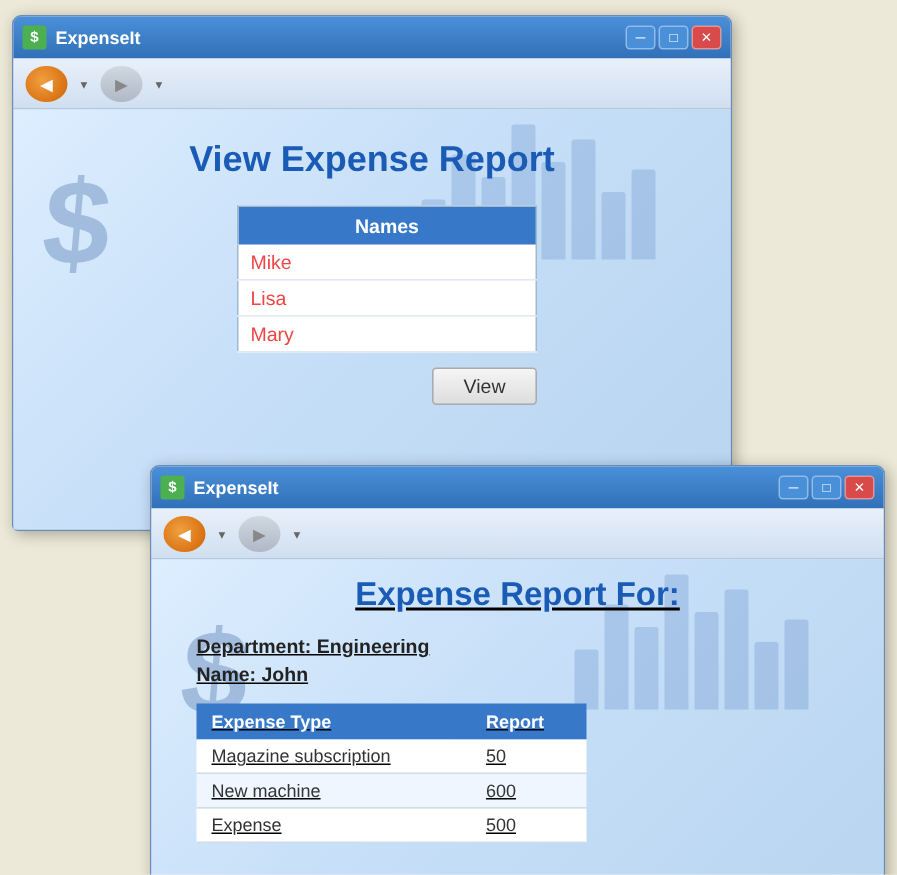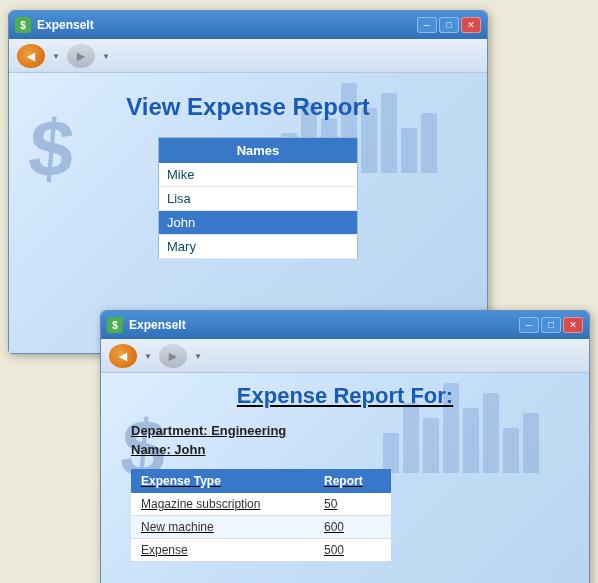--- a/index.html
+++ b/index.html
@@ -183,21 +183,21 @@
       color: white;
       padding: 5px 8px;
       font-weight: 600;
       font-size: 13px;
     }
 
     .names-row {
       padding: 4px 8px;
       border-bottom: 1px solid #e0e8f0;
       cursor: pointer;
-      color: #0c4a6e;
+      color: #ef4444;
     }
 
     .names-row.selected {
       background: #3878c8;
       color: white;
     }
 
     .view-btn-container {
       position: relative;
       z-index: 2;
@@ -342,27 +342,27 @@
         </thead>
         <tbody id="names-tbody">
 
         <tr>
               <td class="names-row">Mike</td>
             </tr>
             <tr>
               <td class="names-row">Lisa</td>
             </tr>
             <tr>
-              <td class="names-row selected">John</td>
-            </tr>
-            <tr>
               <td class="names-row">Mary</td>
             </tr>
           </tbody>
       </table>
+    </div>
+    <div class="view-btn-container">
+      <button class="view-btn">View</button>
     </div>
   </div>
 </div>
 
 <div class="window" id="window2">
   <div class="title-bar">
     <div class="title-bar-icon">$</div>
     <span class="title-bar-text">ExpenseIt</span>
     <div class="title-bar-controls">
       <div class="tb-btn minimize">─</div>

